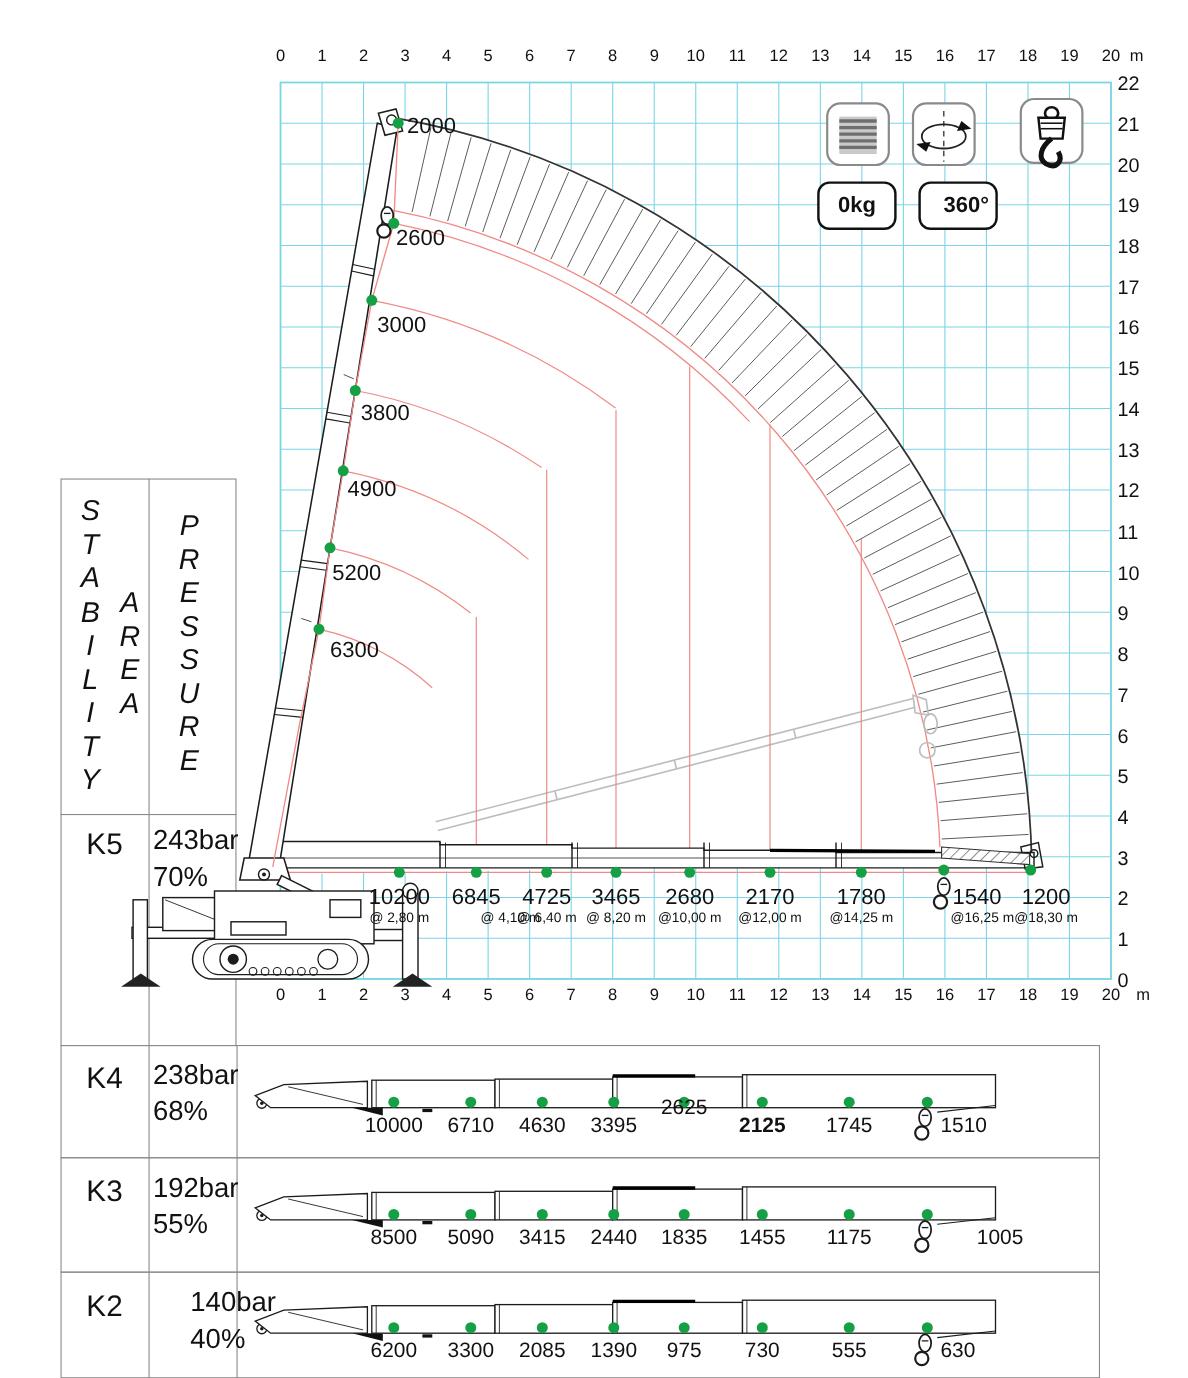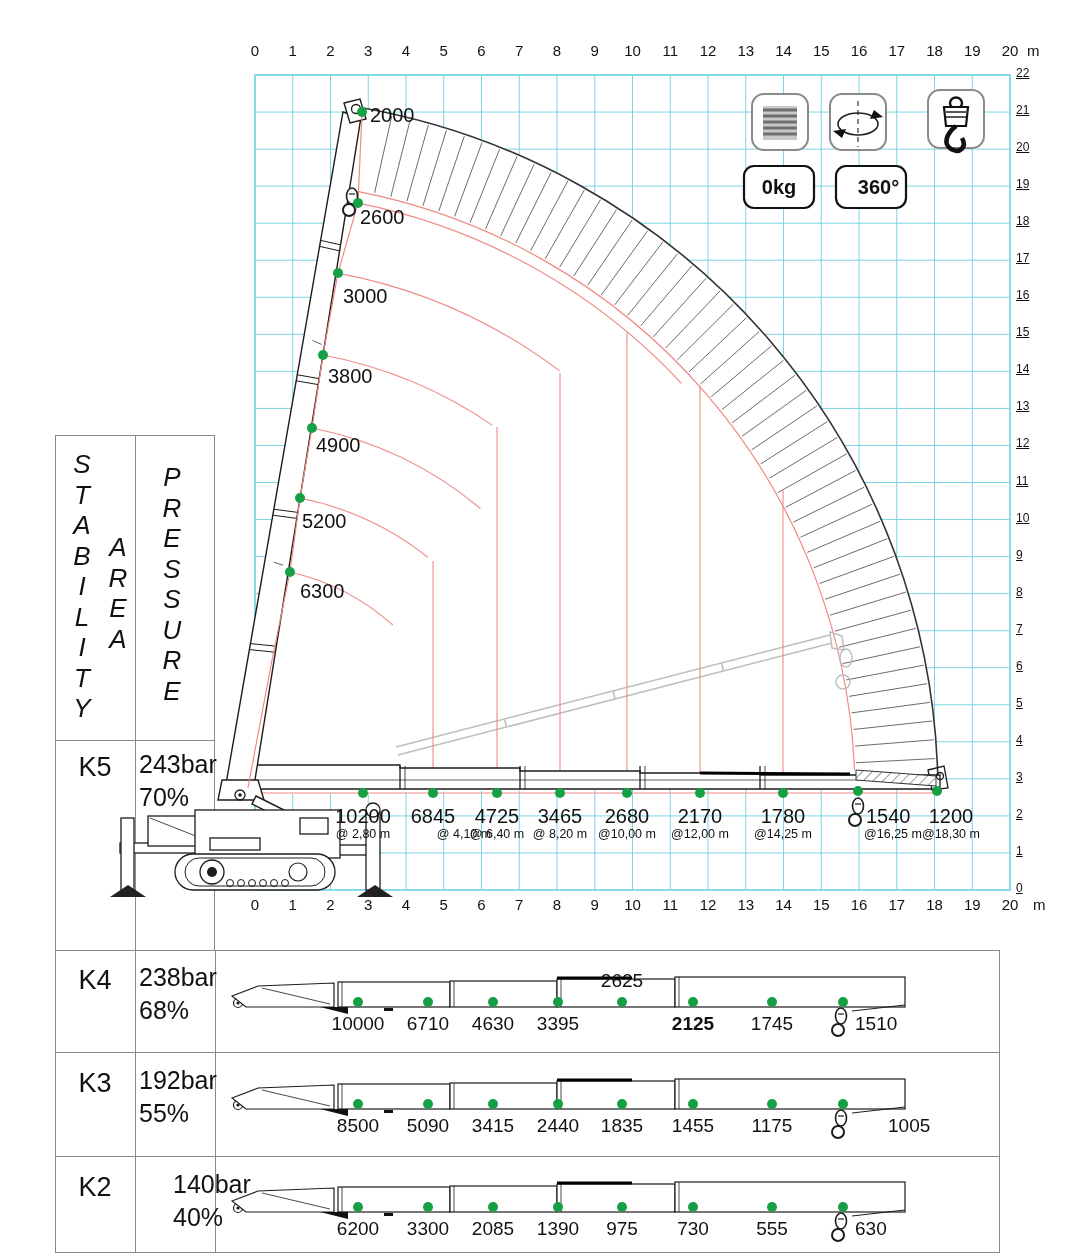--- a/index.html
+++ b/index.html
@@ -7,21 +7,21 @@
          font-family:"Liberation Sans",sans-serif;color:#111;}
   
   .tbox{position:absolute;border:1px solid #8a8a8a;box-sizing:border-box;z-index:1;}
   .vline{position:absolute;border-left:1px solid #8a8a8a;z-index:1;}
   .hline{position:absolute;border-top:1px solid #8a8a8a;z-index:1;}
   
   #drawing{position:absolute;left:0;top:0;z-index:2;}
   
   .txt{position:absolute;z-index:3;white-space:nowrap;}
   .tick{font-size:15px;transform:translateX(-50%);}
-  .tickr{font-size:12px;text-decoration:underline;}
+  .tickr{font-size:18px;}
   .unit{font-size:15px;}
   .load{font-size:20px;transform:translateX(-50%);}
   .loadl{font-size:20px;}
   .at{font-size:12.5px;transform:translateX(-50%);}
   .vload{font-size:20px;}
   .kkey{font-size:27px;width:80px;text-align:center;}
   .pcell{font-size:25px;line-height:33px;}
   .vword{font-size:26px;font-style:italic;line-height:30.5px;text-align:center;}
   .vword div{height:30.5px;}
   .legend{font-size:20px;font-weight:600;text-align:center;}
@@ -521,21 +521,21 @@
       <div class="txt load" style="left: 783px; top: 805px;">1780</div>
       <div class="txt at" style="left: 783px; top: 827px;">@14,25 m</div>
       <div class="txt loadl" style="left: 866px; top: 805px;">1540</div>
       <div class="txt at" style="left: 893px; top: 827px;">@16,25 m</div>
       <div class="txt load" style="left: 951px; top: 805px;">1200</div>
       <div class="txt at" style="left: 951px; top: 827px;">@18,30 m</div>
       <div class="txt rowval" style="left: 358px; top: 1013px;">10000</div>
       <div class="txt rowval" style="left: 428px; top: 1013px;">6710</div>
       <div class="txt rowval" style="left: 493px; top: 1013px;">4630</div>
       <div class="txt rowval" style="left: 558px; top: 1013px;">3395</div>
-      <div class="txt rowval" style="left: 622px; top: 970px;">2625</div>
+      <div class="txt rowval" style="left: 622px; top: 997px;">2625</div>
       <div class="txt rowval" style="left: 693px; top: 1013px; font-weight: bold;">2125</div>
       <div class="txt rowval" style="left: 772px; top: 1013px;">1745</div>
       <div class="txt rowvall" style="left: 855px; top: 1013px;">1510</div>
       <div class="txt rowval" style="left: 358px; top: 1115px;">8500</div>
       <div class="txt rowval" style="left: 428px; top: 1115px;">5090</div>
       <div class="txt rowval" style="left: 493px; top: 1115px;">3415</div>
       <div class="txt rowval" style="left: 558px; top: 1115px;">2440</div>
       <div class="txt rowval" style="left: 622px; top: 1115px;">1835</div>
       <div class="txt rowval" style="left: 693px; top: 1115px;">1455</div>
       <div class="txt rowval" style="left: 772px; top: 1115px;">1175</div>

